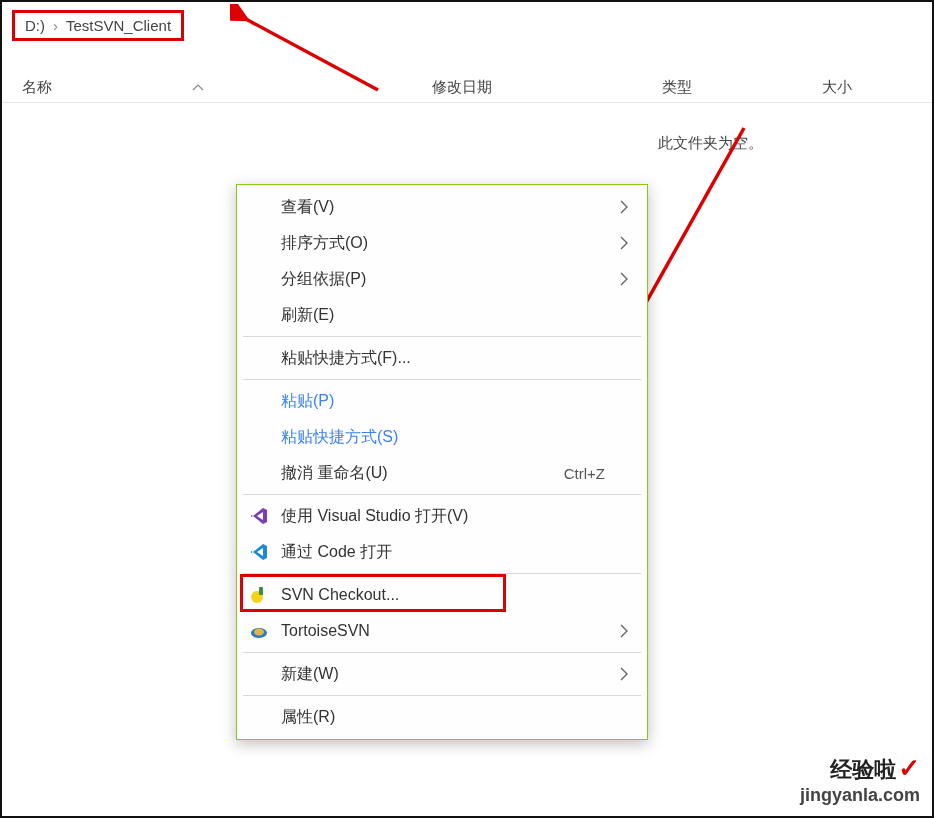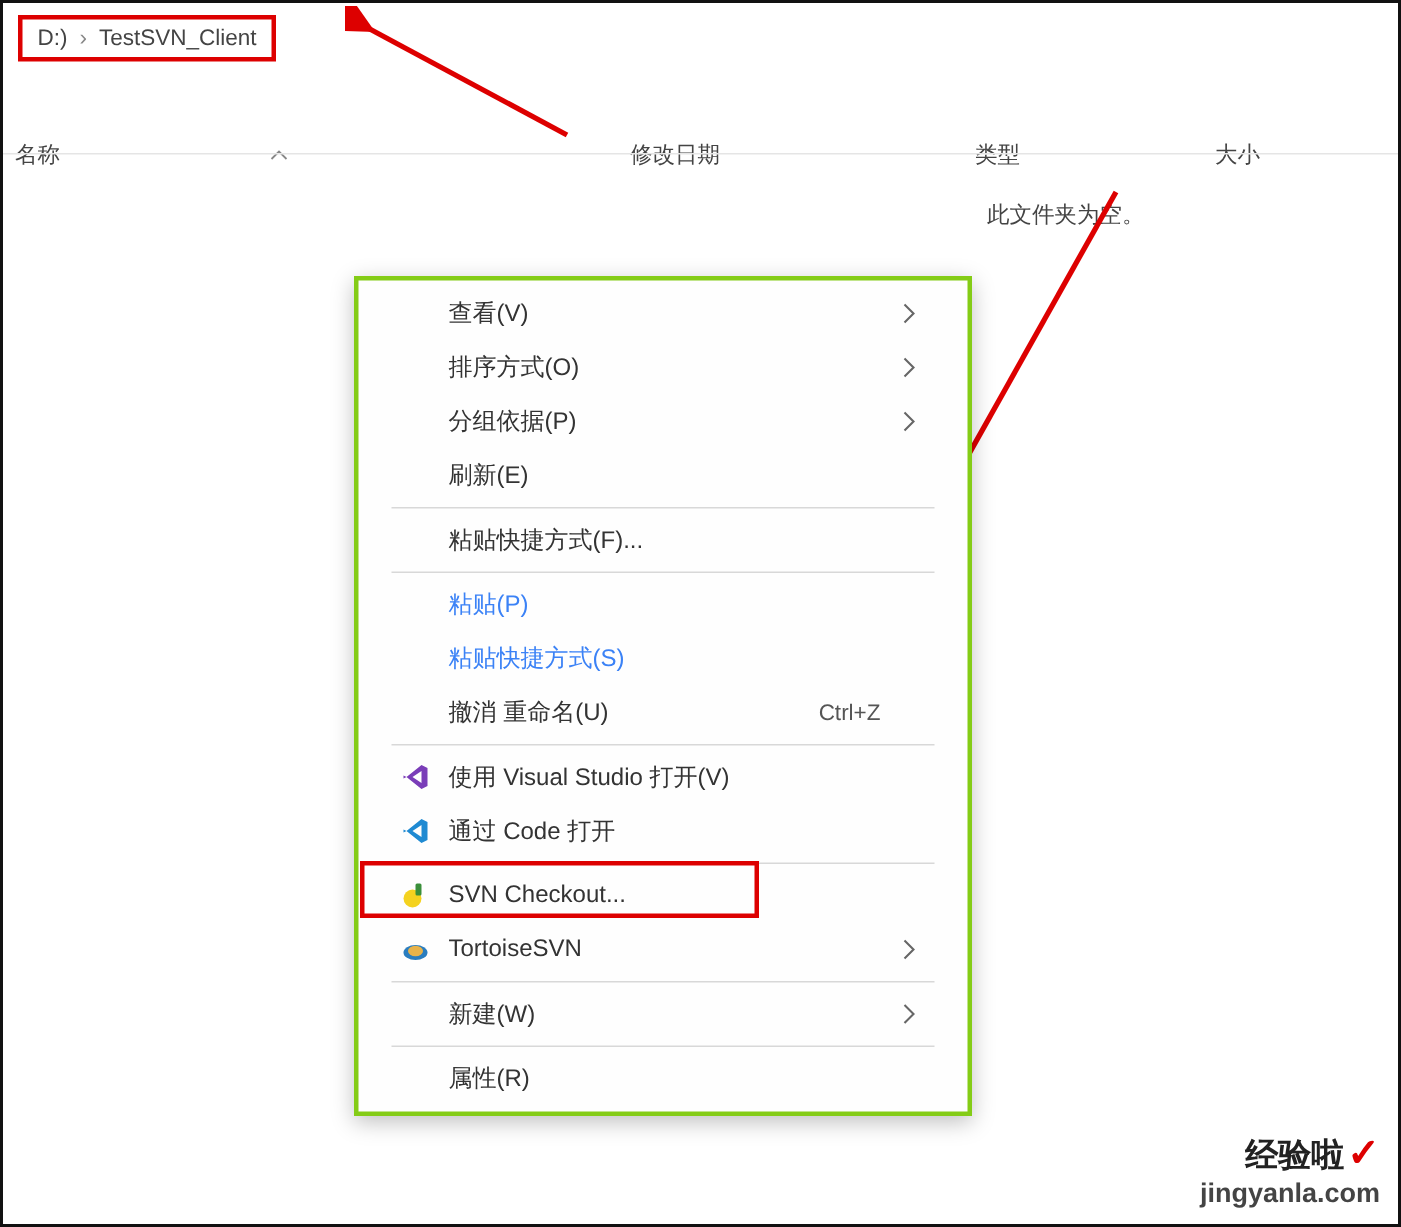--- a/index.html
+++ b/index.html
@@ -1,32 +1,32 @@
 <!DOCTYPE html>
 <html><head>
   <meta charset="utf-8">
   <style>
     * { box-sizing: border-box; margin: 0; padding: 0; }
     body { font-family: "Microsoft YaHei","Segoe UI",sans-serif; font-size:15px; background:#fff; color:#333; width:934px; height:818px; position:relative; overflow:hidden; border:2px solid #111; }
     .breadcrumb-wrap { position:absolute; top:0; left:0; padding:8px 10px; }
     .breadcrumb-box { border:3px solid #d00; padding:4px 10px; display:flex; align-items:center; gap:8px; color:#444; }
     .breadcrumb-box .sep { color:#888; }
-    .columns { position:absolute; top:76px; left:0; right:0; display:flex; padding:0 8px; color:#444;margin-top:16px; }
+    .columns { position:absolute; top:76px; left:0; right:0; display:flex; padding:0 20px; color:#444; }
     .col-name { flex:0 0 410px; display:flex; align-items:center; gap:140px; }
     .col-date { flex:0 0 230px; }
     .col-type { flex:0 0 160px; }
     .col-size { flex:0 0 60px; }
     .sort-caret { width:12px; height:8px; color:#888; }
     .sort-caret svg { width:12px; height:8px; display:block; }
     .header-rule { position:absolute; top:100px; left:0; right:0; height:1px; background:#e5e5e5; }
     .empty-msg { position:absolute; top:132px; left:656px; color:#444; }
     .arrow-red { position:absolute; pointer-events:none; }
     .arrow1 { top:2px; left:228px; width:150px; height:90px; }
     .arrow2 { top:120px; left:466px; width:280px; height:470px; }
-    .context-menu { position:absolute; top:182px; left:234px; width:412px; background:#fefefe; border:3px solid #84cc16; box-shadow:0 4px 14px rgba(0,0,0,.25); padding:4px 16px; }
+    .context-menu { position:absolute; top:182px; left:234px; width:412px; background:#fefefe; border:1px solid #84cc16; box-shadow:0 4px 14px rgba(0,0,0,.25); padding:4px 0; }
     .menu-item { display:flex; align-items:center; height:36px; padding:0 14px 0 44px; position:relative; color:#333; font-size:16px; }
     .menu-item.disabled { color:#3b82f6; }
     .menu-item .label { flex:1; }
     .menu-item .shortcut { color:#555; margin-right:28px; font-size:15px; }
     .menu-item .chevron { position:absolute; right:18px; width:10px; height:14px; }
     .menu-item .chevron svg { width:10px; height:14px; display:block; stroke:#666; }
     .menu-item .ico { position:absolute; left:12px; width:20px; height:20px; display:flex; align-items:center; justify-content:center; }
     .menu-sep { height:1px; background:#d8d8d8; margin:3px 6px; }
     .highlight-box { position:absolute; border:3px solid #d00; pointer-events:none; }
     .hl-sv { top:572px; left:238px; width:266px; height:38px; }

